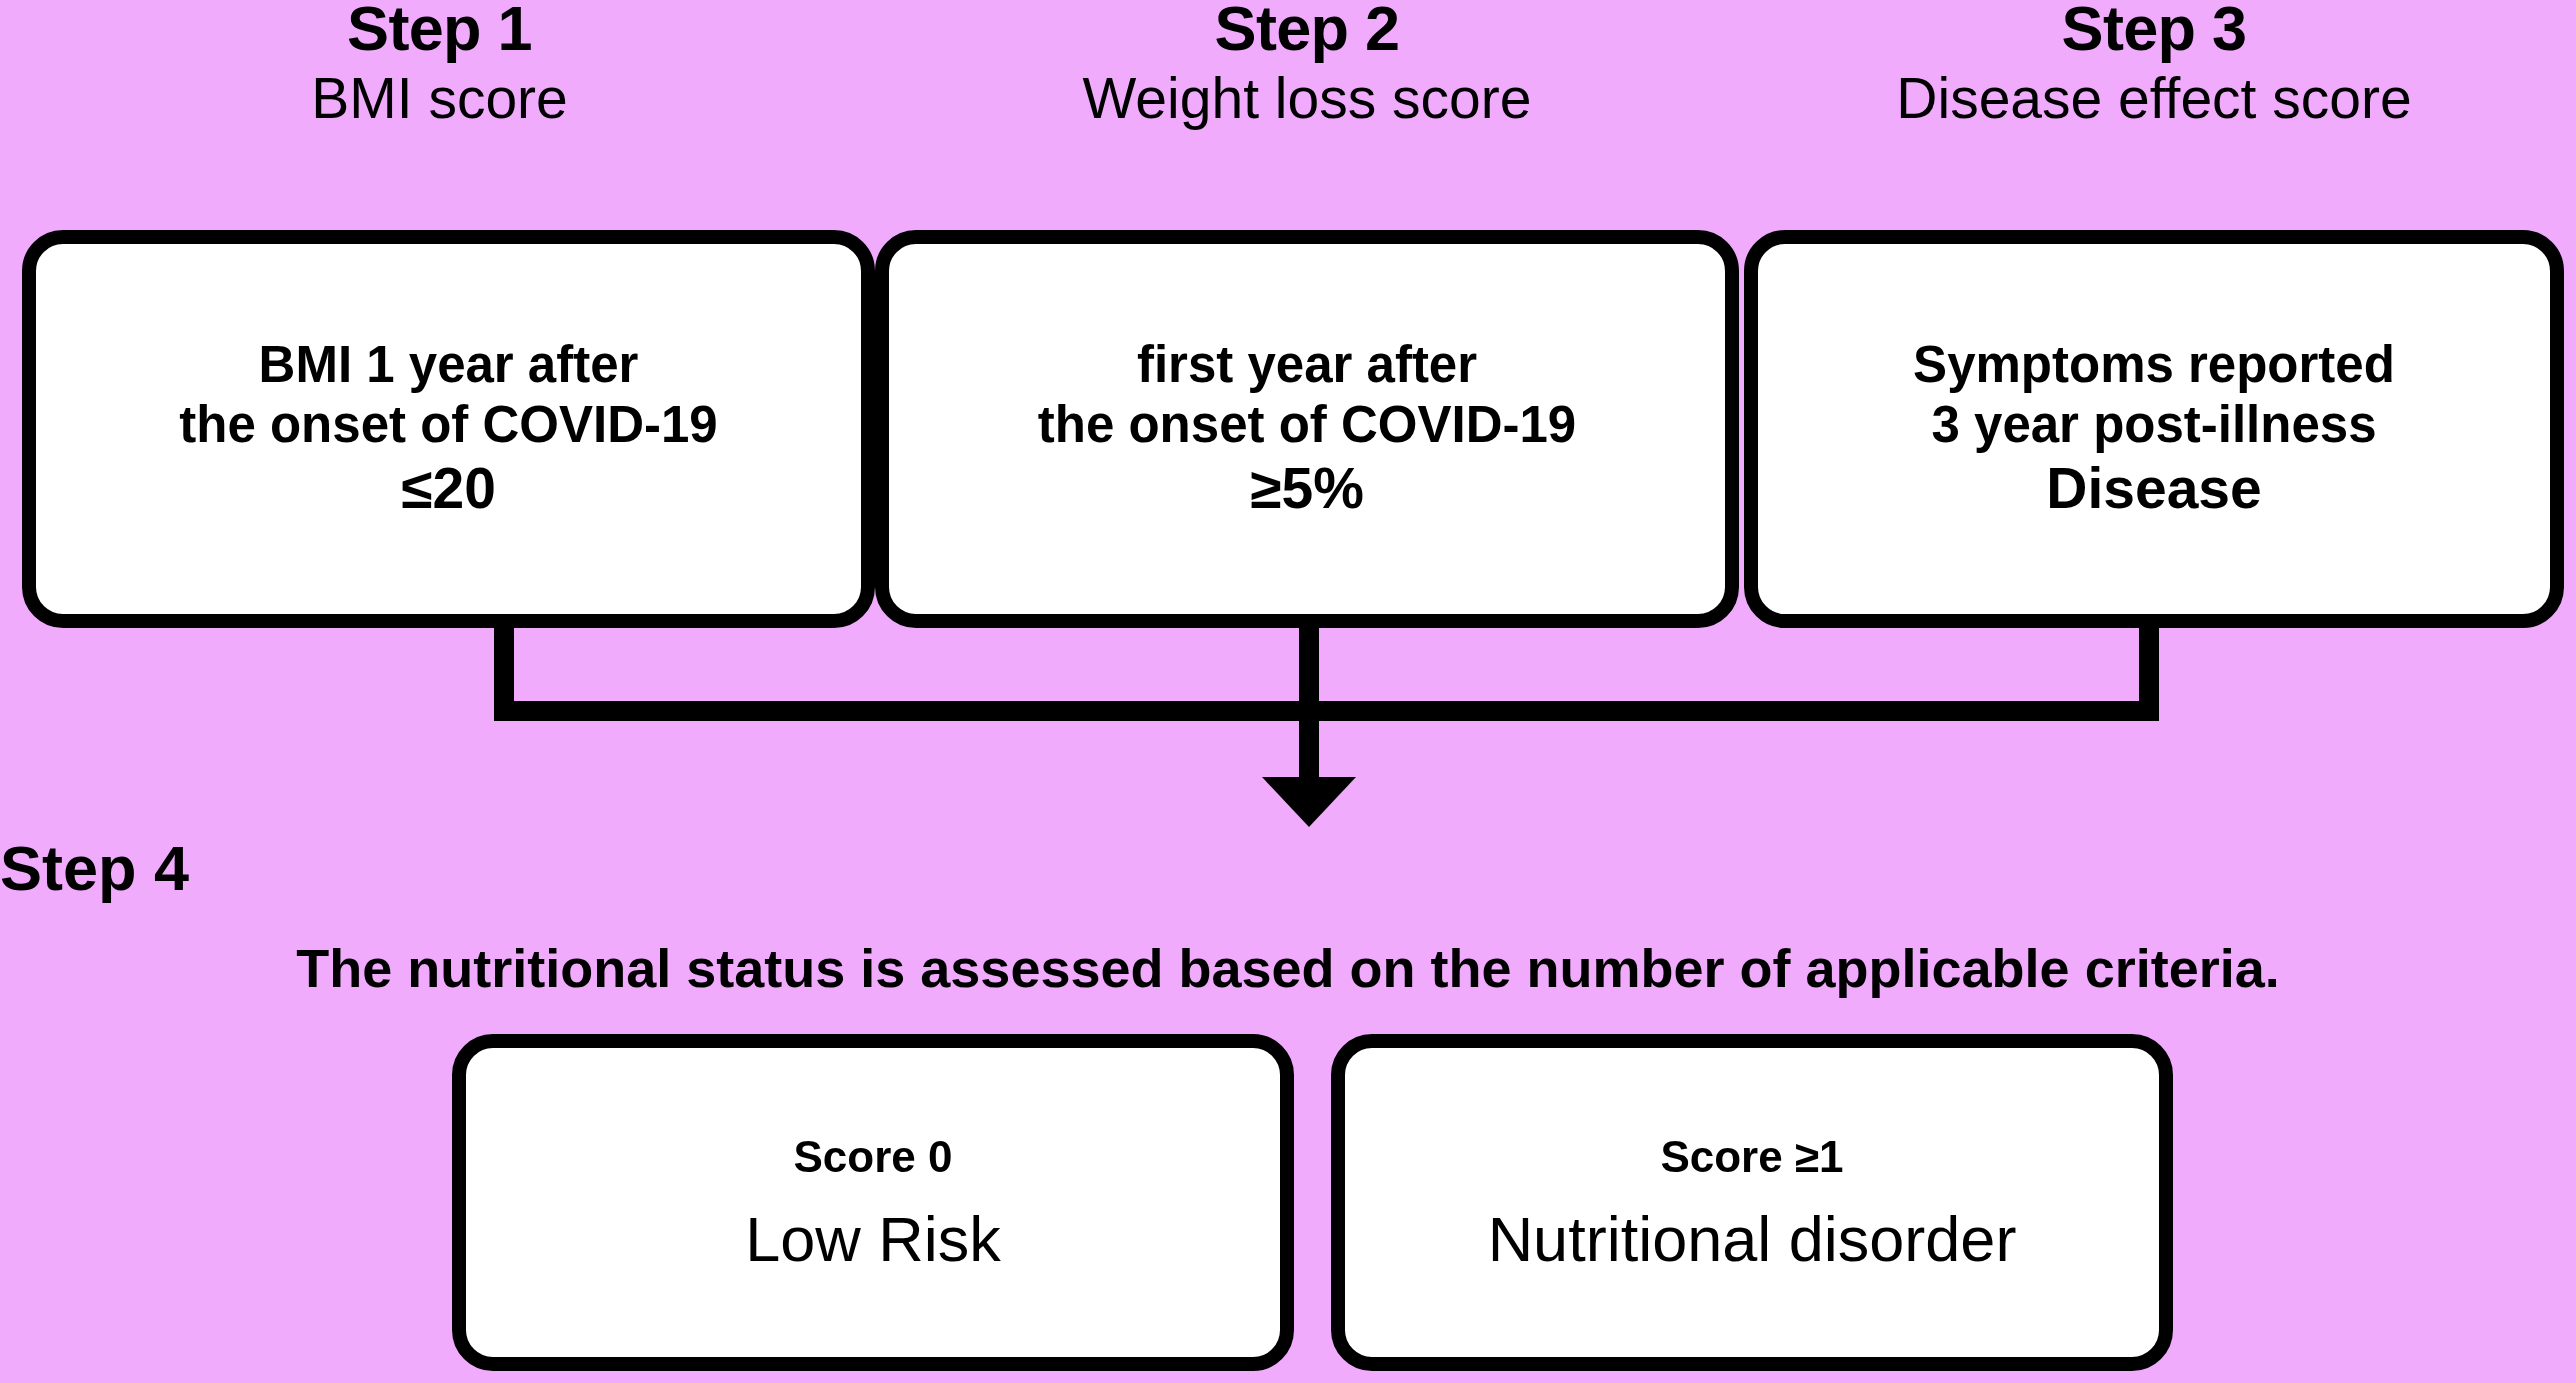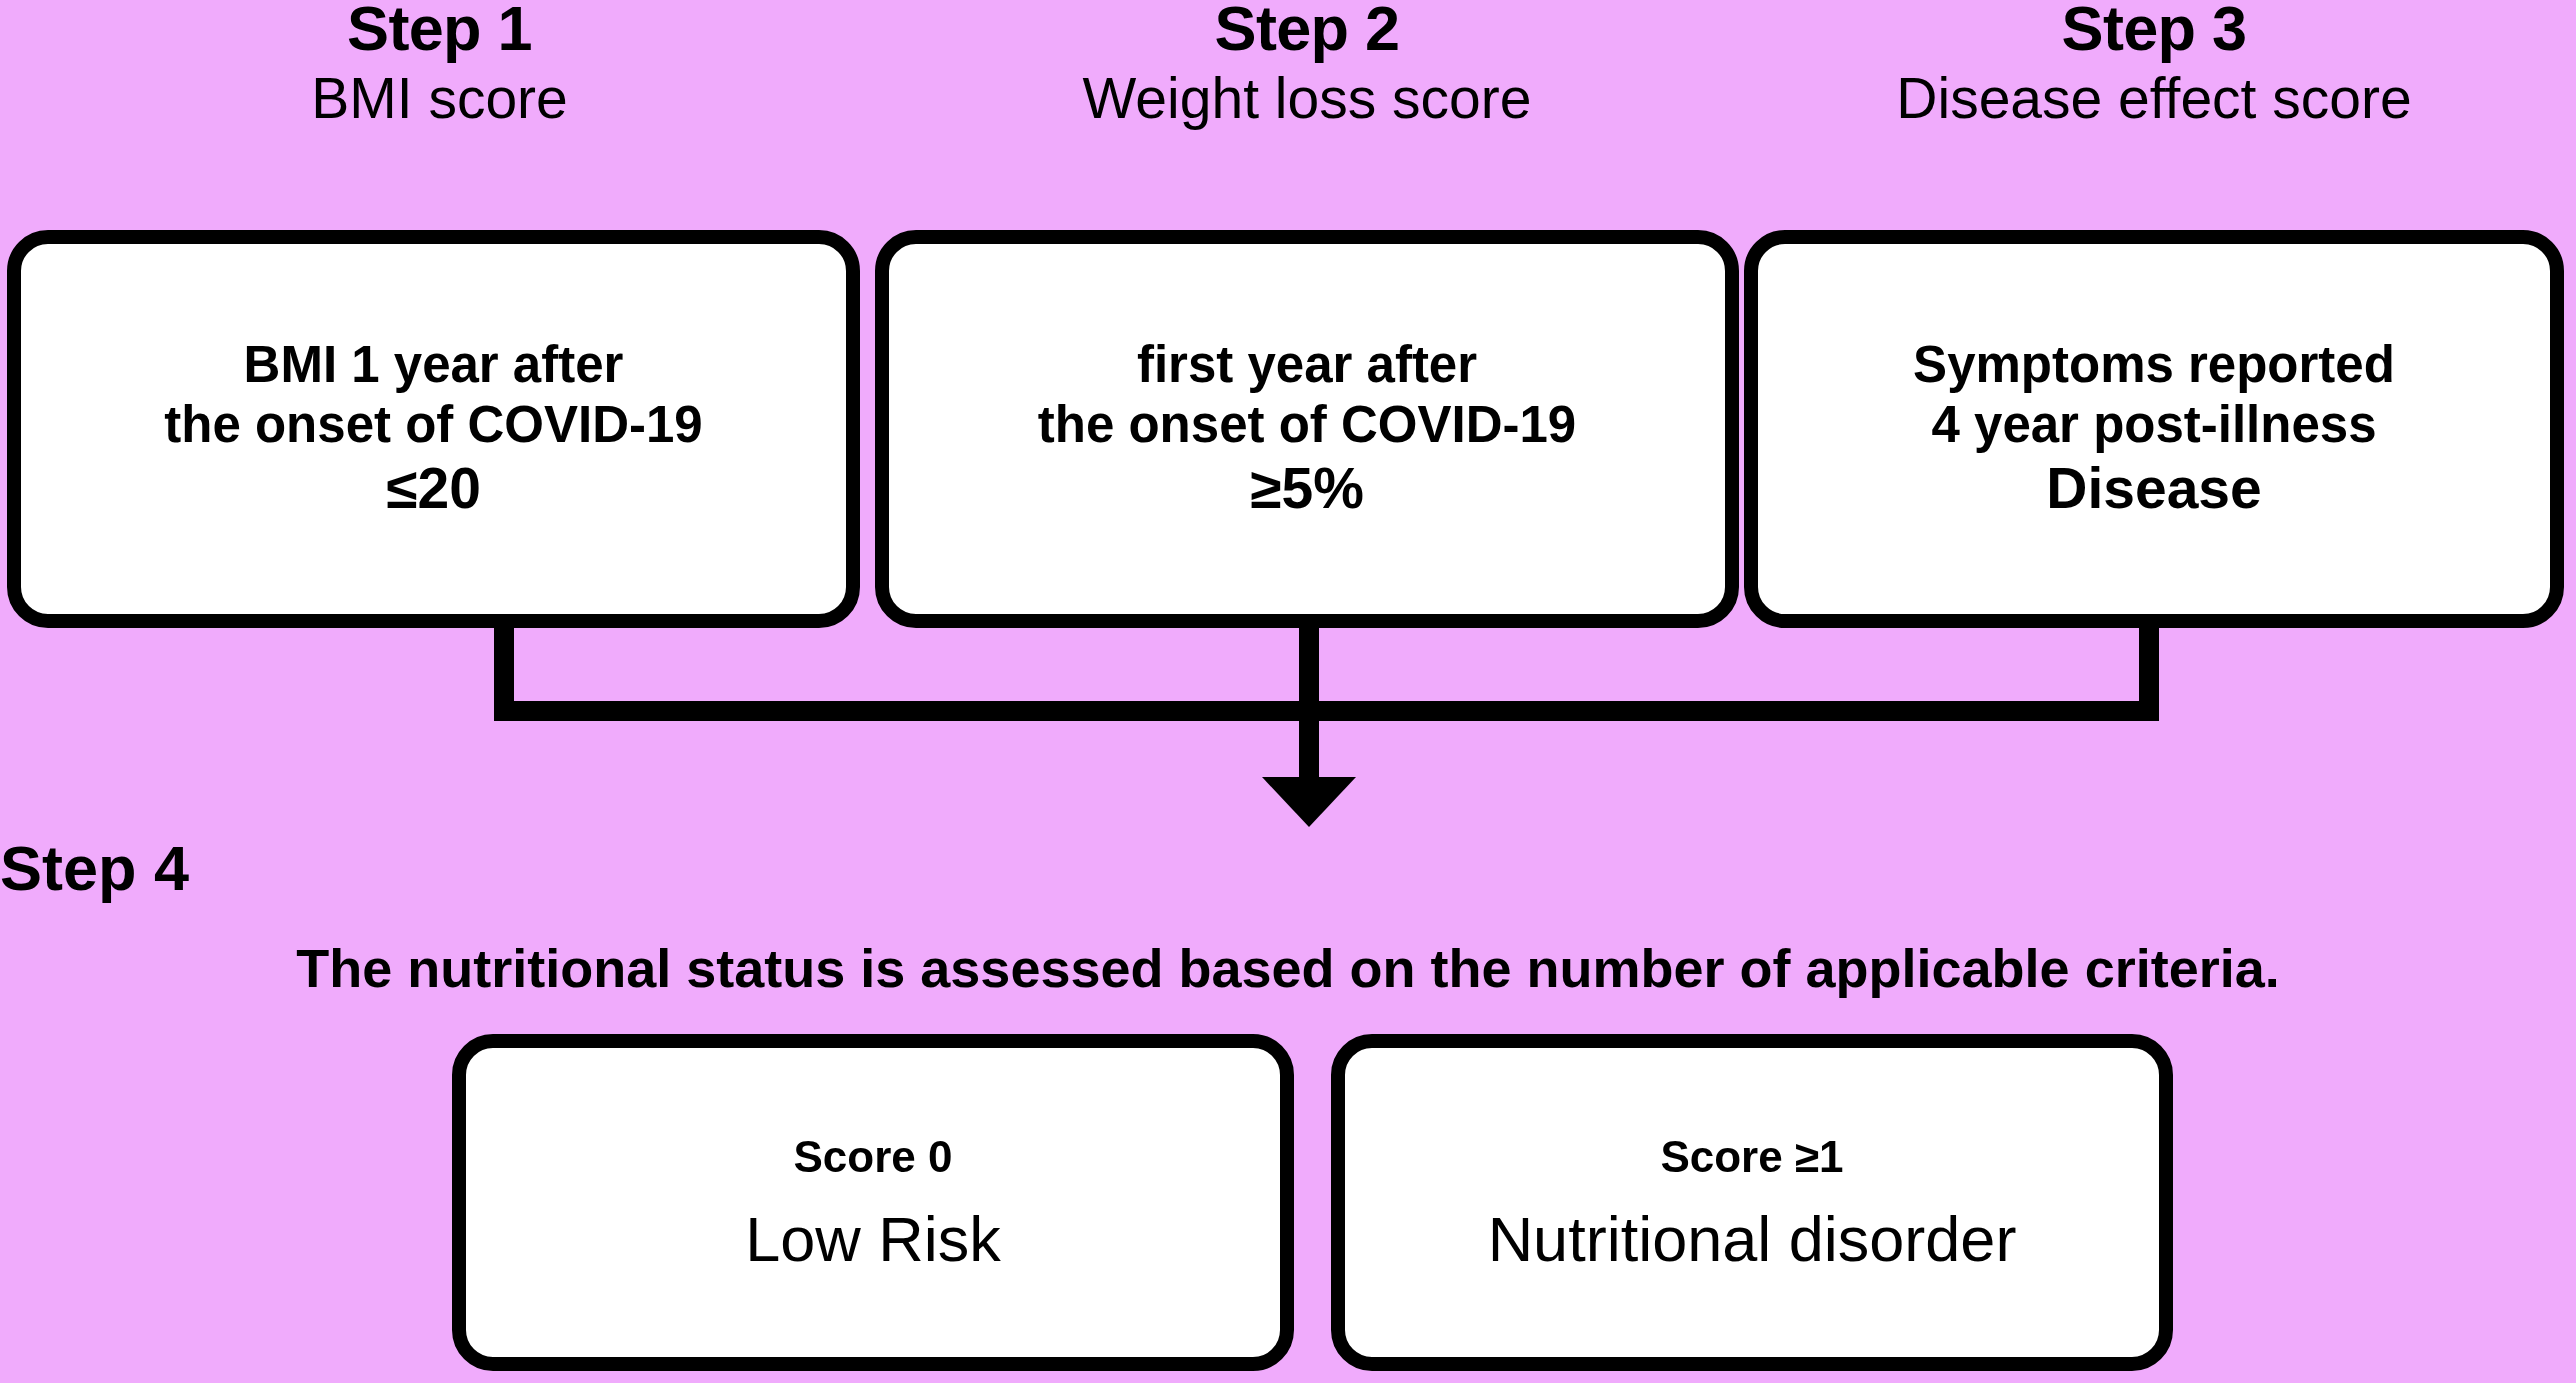--- a/index.html
+++ b/index.html
@@ -128,21 +128,21 @@
 </head>
 <body>
 
 <div id="canvas">
 
   <div class="col-head" style="left:13px; top:-2.9px; width:853px;">
     <span class="step-title">Step 1</span>
     <span class="step-sub">BMI score</span>
   </div>
 
-  <div class="crit-box" style="left:7px; top:230px; width:853px; height:398px;">
+  <div class="crit-box" style="left:22px; top:230px; width:853px; height:398px;">
     <span class="line">BMI 1 year after</span>
     <span class="line">the onset of COVID-19</span>
     <span class="line big">≤20</span>
   </div>
 
   <div class="col-head" style="left:875px; top:-2.9px; width:864px;">
     <span class="step-title">Step 2</span>
     <span class="step-sub">Weight loss score</span>
   </div>
 
@@ -152,21 +152,21 @@
     <span class="line big">≥5%</span>
   </div>
 
   <div class="col-head" style="left:1744px; top:-2.9px; width:820px;">
     <span class="step-title">Step 3</span>
     <span class="step-sub">Disease effect score</span>
   </div>
 
   <div class="crit-box" style="left:1744px; top:230px; width:820px; height:398px;">
     <span class="line">Symptoms reported</span>
-    <span class="line">4 year post-illness</span>
+    <span class="line">3 year post-illness</span>
     <span class="line big">Disease</span>
   </div>
 
   <div class="conn" style="left:494px; top:615px; width:20.4px; height:106px;"></div>
 
   <div class="conn" style="left:1299px; top:615px; width:20.4px; height:106px;"></div>
 
   <div class="conn" style="left:2139px; top:615px; width:20.4px; height:106px;"></div>
 
   <div class="conn" style="left:494px; top:701px; width:1665px; height:20.4px;"></div>

